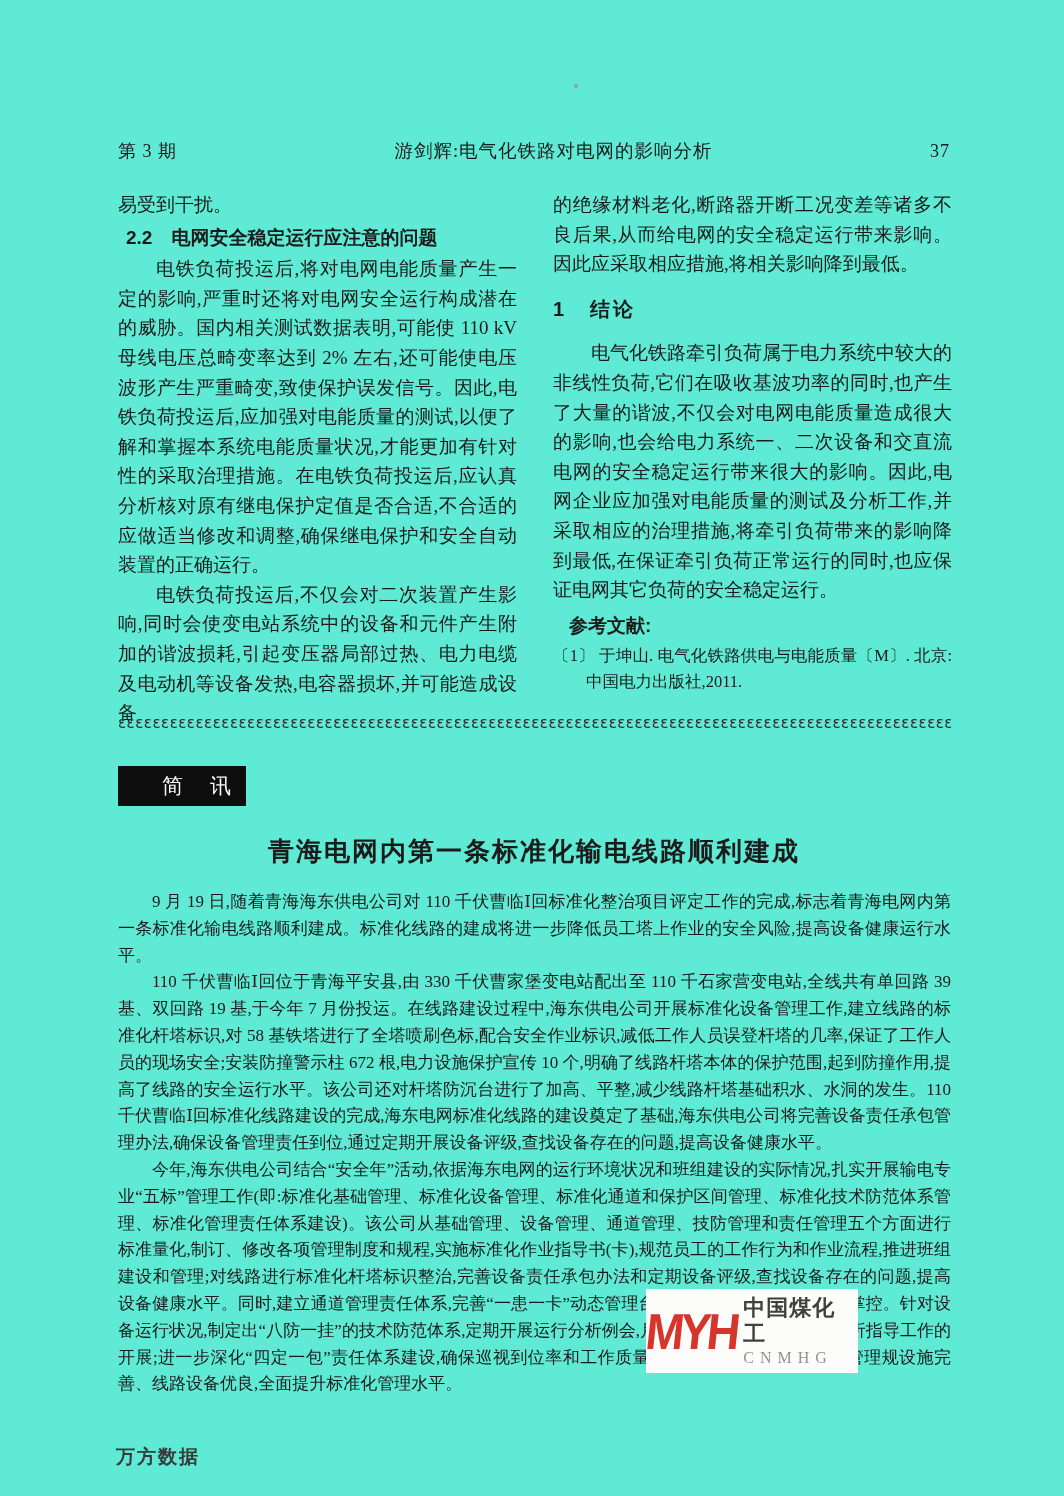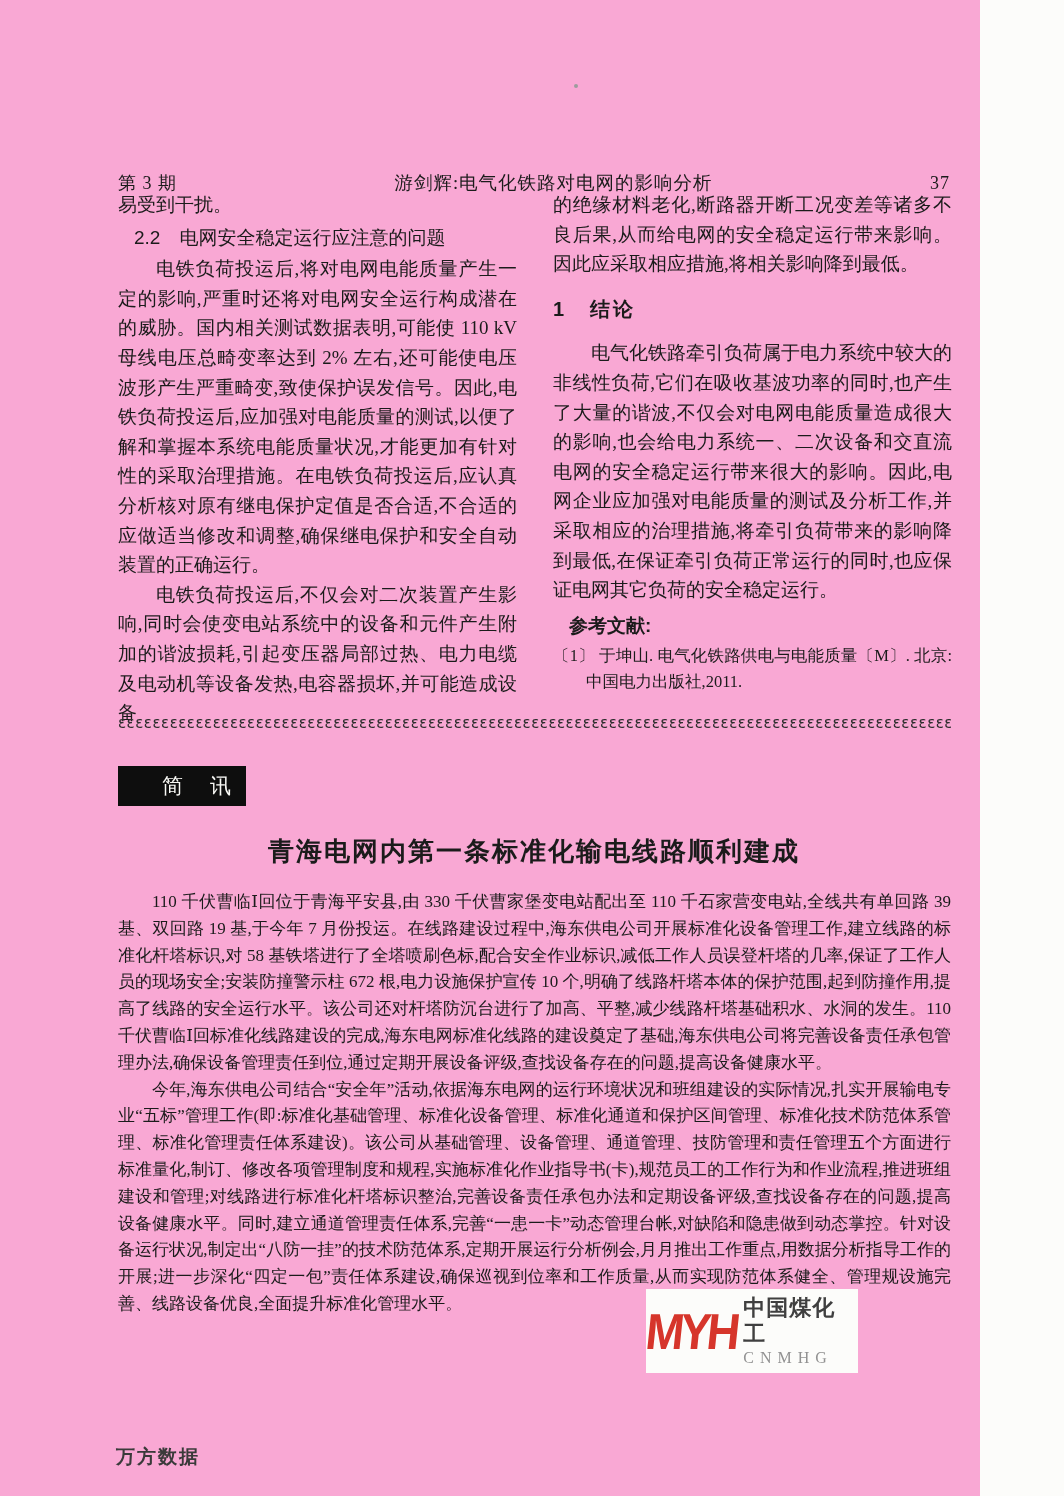--- a/index.html
+++ b/index.html
@@ -1,38 +1,38 @@
 <!DOCTYPE html>
 <html><head>
 <meta charset="utf-8">
 <style>
   * { margin:0; padding:0; box-sizing:border-box; }
   html,body { background:#fcfcfa; }
   .page {
-    position:relative; width:980px; height:1496px;
-    background:#f9a8d4; color:#1b1b1b; overflow:hidden;
+    position:relative; width:1064px; height:1496px;
+    background:#5eead4; color:#1b1b1b; overflow:hidden;
     font-family:"Liberation Serif","DejaVu Serif",serif;
   }
   .speck { position:absolute; top:84px; left:574px; width:4px; height:4px; border-radius:50%; background:#9c9c9c; }
 
   .hdr {
     position:absolute; top:138px; left:118px; width:832px;
     display:flex; justify-content:space-between; align-items:baseline;
     font-size:18px; letter-spacing:1px;
   }
-  .hdr-title { font-size:18.5px;margin-top:32px; }
+  .hdr-title { font-size:18.5px; }
 
   .art { font-size:19px; line-height:29.6px; text-align:justify; }
   .art p { text-indent:2em; }
   .art p.noind { text-indent:0; }
   .colL { position:absolute; top:190px; left:118px; width:399px; }
   .colR { position:absolute; top:190px; left:553px; width:399px; }
   .h-sub {
     font-family:"Liberation Sans","DejaVu Sans",sans-serif;
-    font-size:19px; font-weight:400; margin:3px 16px 2px;
+    font-size:19px; font-weight:700; margin:3px 8px 2px;
   }
   .h-sec {
     font-family:"Liberation Sans","DejaVu Sans",sans-serif;
     font-size:20px; font-weight:700; margin:16px 0 14px; letter-spacing:3px;
   }
   .refs-h {
     font-family:"Liberation Sans","DejaVu Sans",sans-serif;
     font-size:19px; font-weight:700; margin:6px 16px 3px;
   }
   .ref {
@@ -117,20 +117,21 @@
     <div class="ref">〔1〕 于坤山. 电气化铁路供电与电能质量〔M〕. 北京:中国电力出版社,2011.</div>
   </div>
 
   <div class="divider">εεεεεεεεεεεεεεεεεεεεεεεεεεεεεεεεεεεεεεεεεεεεεεεεεεεεεεεεεεεεεεεεεεεεεεεεεεεεεεεεεεεεεεεεεεεεεεεεεεεεεεεεεεεεεεεεεεεεεεεεεεεεεεεε</div>
 
   <div class="badge">简　讯</div>
 
   <h2 class="title">青海电网内第一条标准化输电线路顺利建成</h2>
 
   <div class="news">
+    <p>9 月 19 日,随着青海海东供电公司对 110 千伏曹临Ⅰ回标准化整治项目评定工作的完成,标志着青海电网内第一条标准化输电线路顺利建成。标准化线路的建成将进一步降低员工塔上作业的安全风险,提高设备健康运行水平。</p>
     <p>110 千伏曹临Ⅰ回位于青海平安县,由 330 千伏曹家堡变电站配出至 110 千石家营变电站,全线共有单回路 39 基、双回路 19 基,于今年 7 月份投运。在线路建设过程中,海东供电公司开展标准化设备管理工作,建立线路的标准化杆塔标识,对 58 基铁塔进行了全塔喷刷色标,配合安全作业标识,减低工作人员误登杆塔的几率,保证了工作人员的现场安全;安装防撞警示柱 672 根,电力设施保护宣传 10 个,明确了线路杆塔本体的保护范围,起到防撞作用,提高了线路的安全运行水平。该公司还对杆塔防沉台进行了加高、平整,减少线路杆塔基础积水、水洞的发生。110 千伏曹临Ⅰ回标准化线路建设的完成,海东电网标准化线路的建设奠定了基础,海东供电公司将完善设备责任承包管理办法,确保设备管理责任到位,通过定期开展设备评级,查找设备存在的问题,提高设备健康水平。</p>
     <p>今年,海东供电公司结合“安全年”活动,依据海东电网的运行环境状况和班组建设的实际情况,扎实开展输电专业“五标”管理工作(即:标准化基础管理、标准化设备管理、标准化通道和保护区间管理、标准化技术防范体系管理、标准化管理责任体系建设)。该公司从基础管理、设备管理、通道管理、技防管理和责任管理五个方面进行标准量化,制订、修改各项管理制度和规程,实施标准化作业指导书(卡),规范员工的工作行为和作业流程,推进班组建设和管理;对线路进行标准化杆塔标识整治,完善设备责任承包办法和定期设备评级,查找设备存在的问题,提高设备健康水平。同时,建立通道管理责任体系,完善“一患一卡”动态管理台帐,对缺陷和隐患做到动态掌控。针对设备运行状况,制定出“八防一挂”的技术防范体系,定期开展运行分析例会,月月推出工作重点,用数据分析指导工作的开展;进一步深化“四定一包”责任体系建设,确保巡视到位率和工作质量,从而实现防范体系健全、管理规设施完善、线路设备优良,全面提升标准化管理水平。</p>
   </div>
 
   <div class="wm">
     <div class="wm-logo" style="color: rgb(214, 53, 43);">MYH</div>
     <div class="wm-textblock">
       <div class="wm-name">中国煤化工</div>
       <div class="wm-abbr">CNMHG</div>
     </div>

